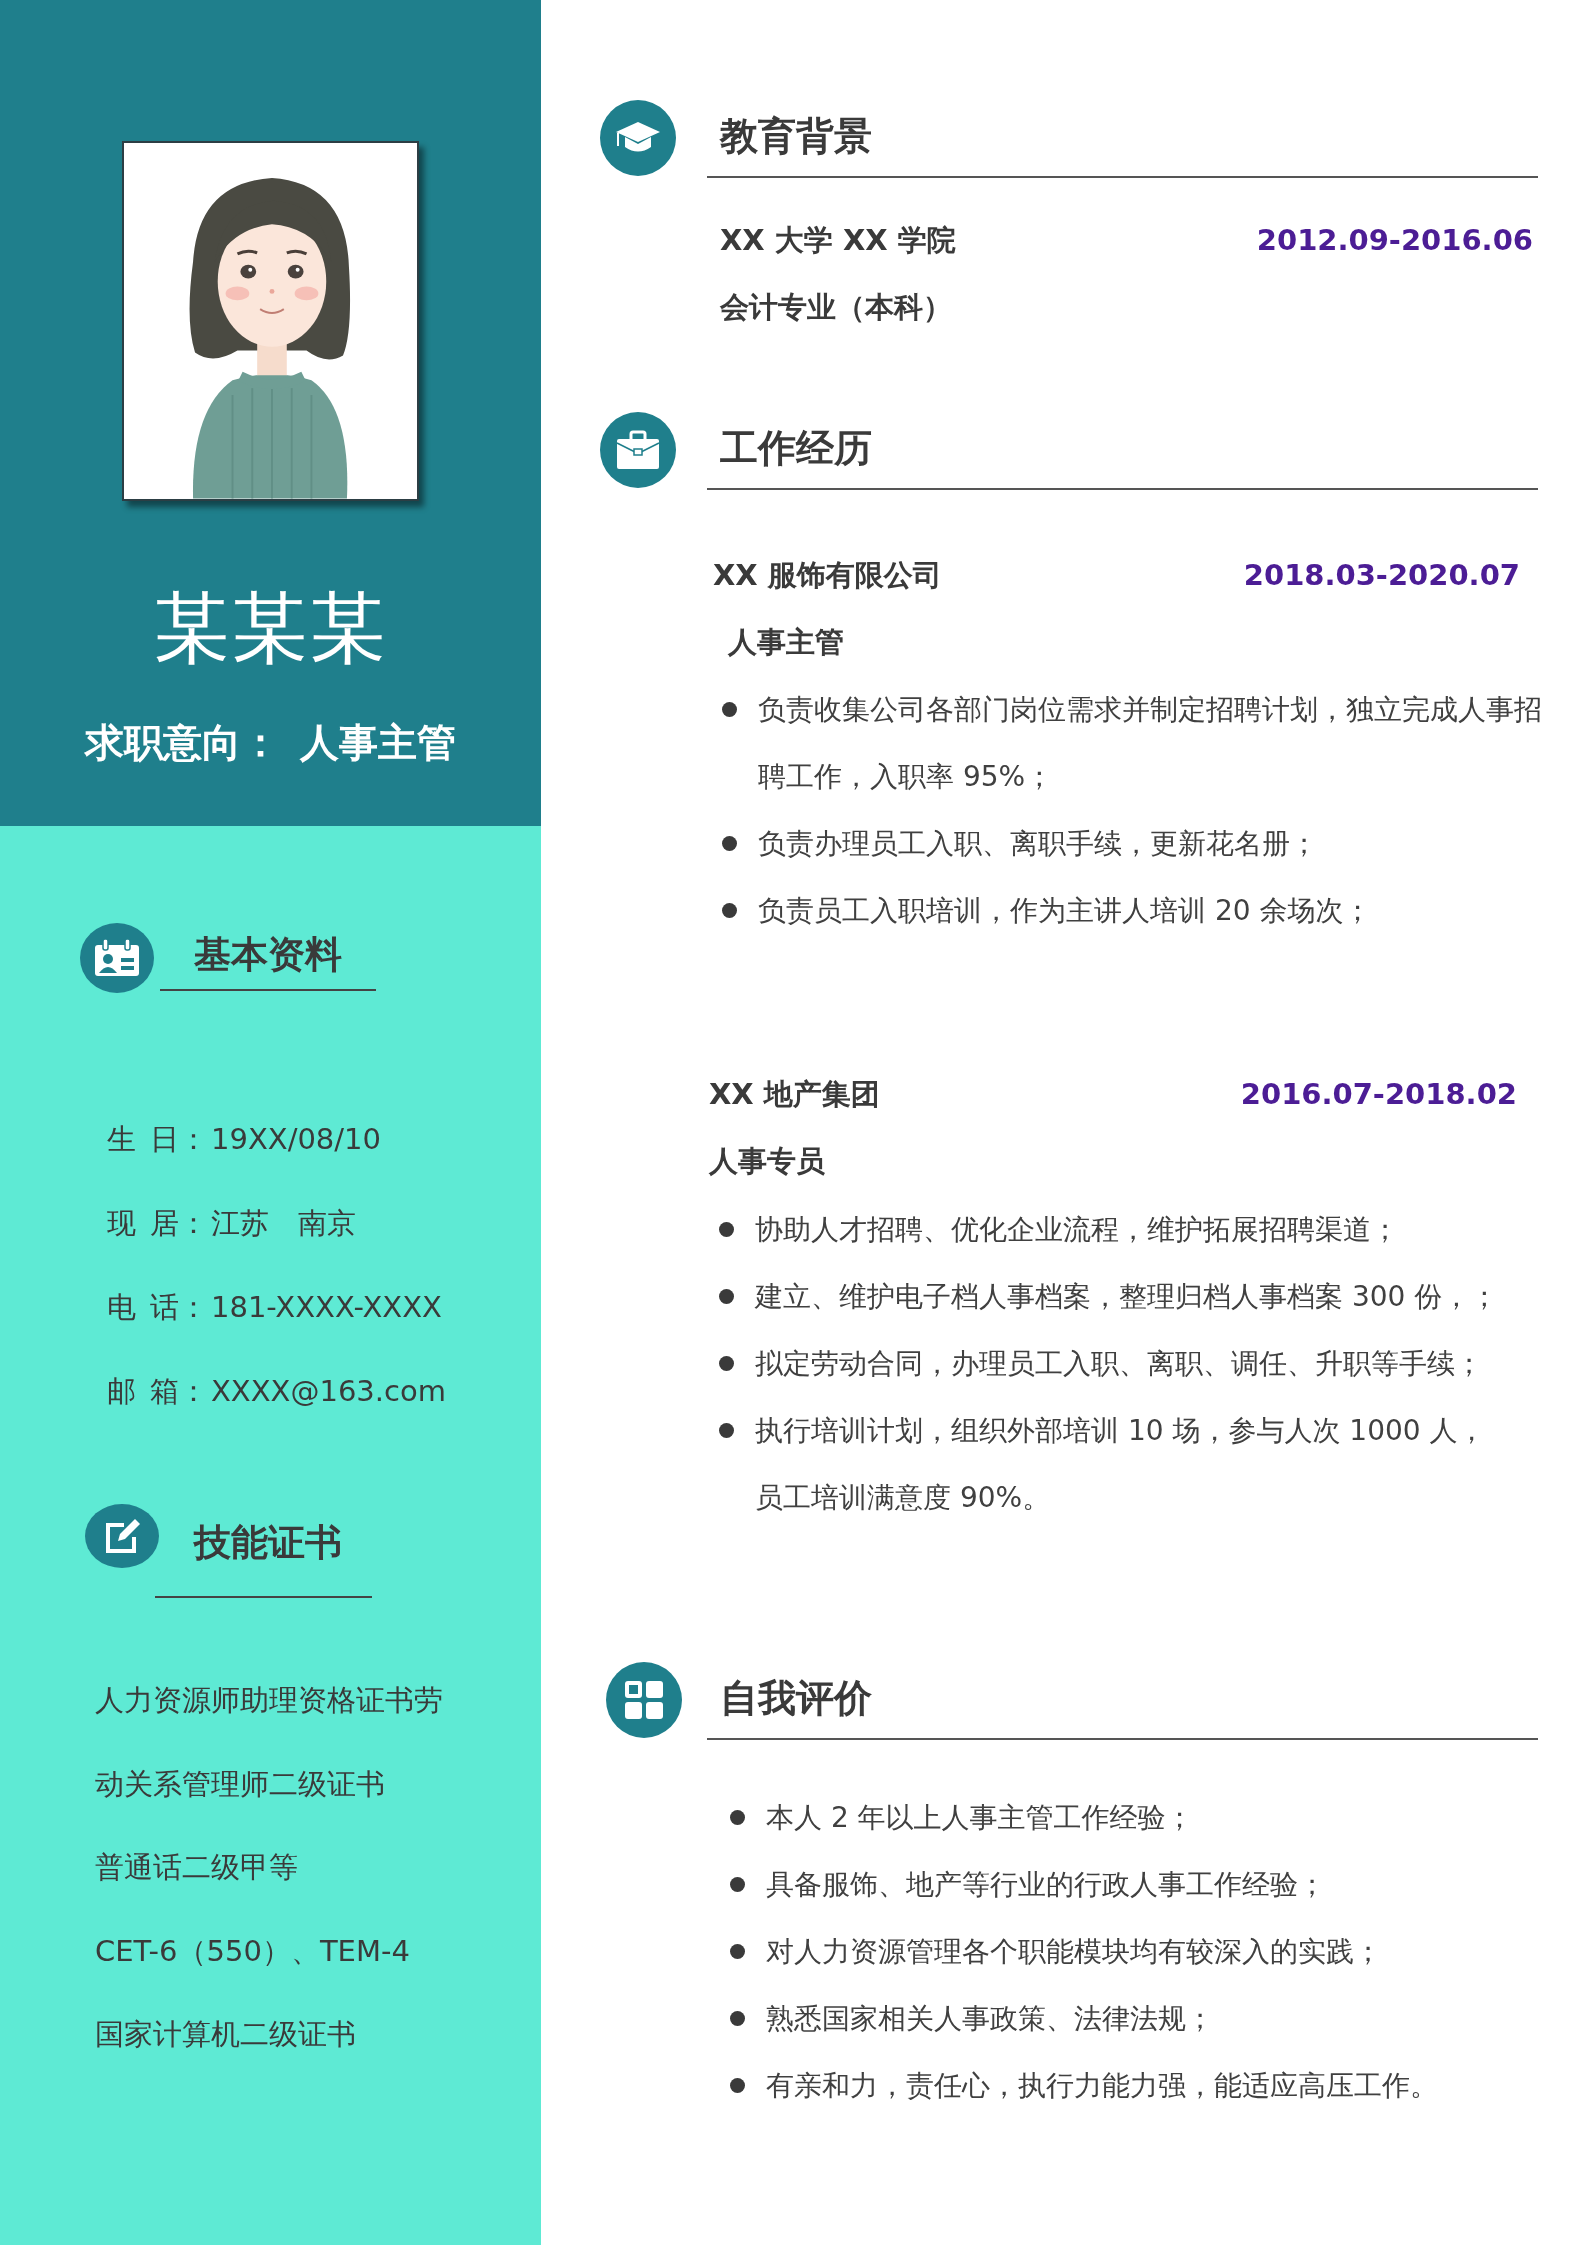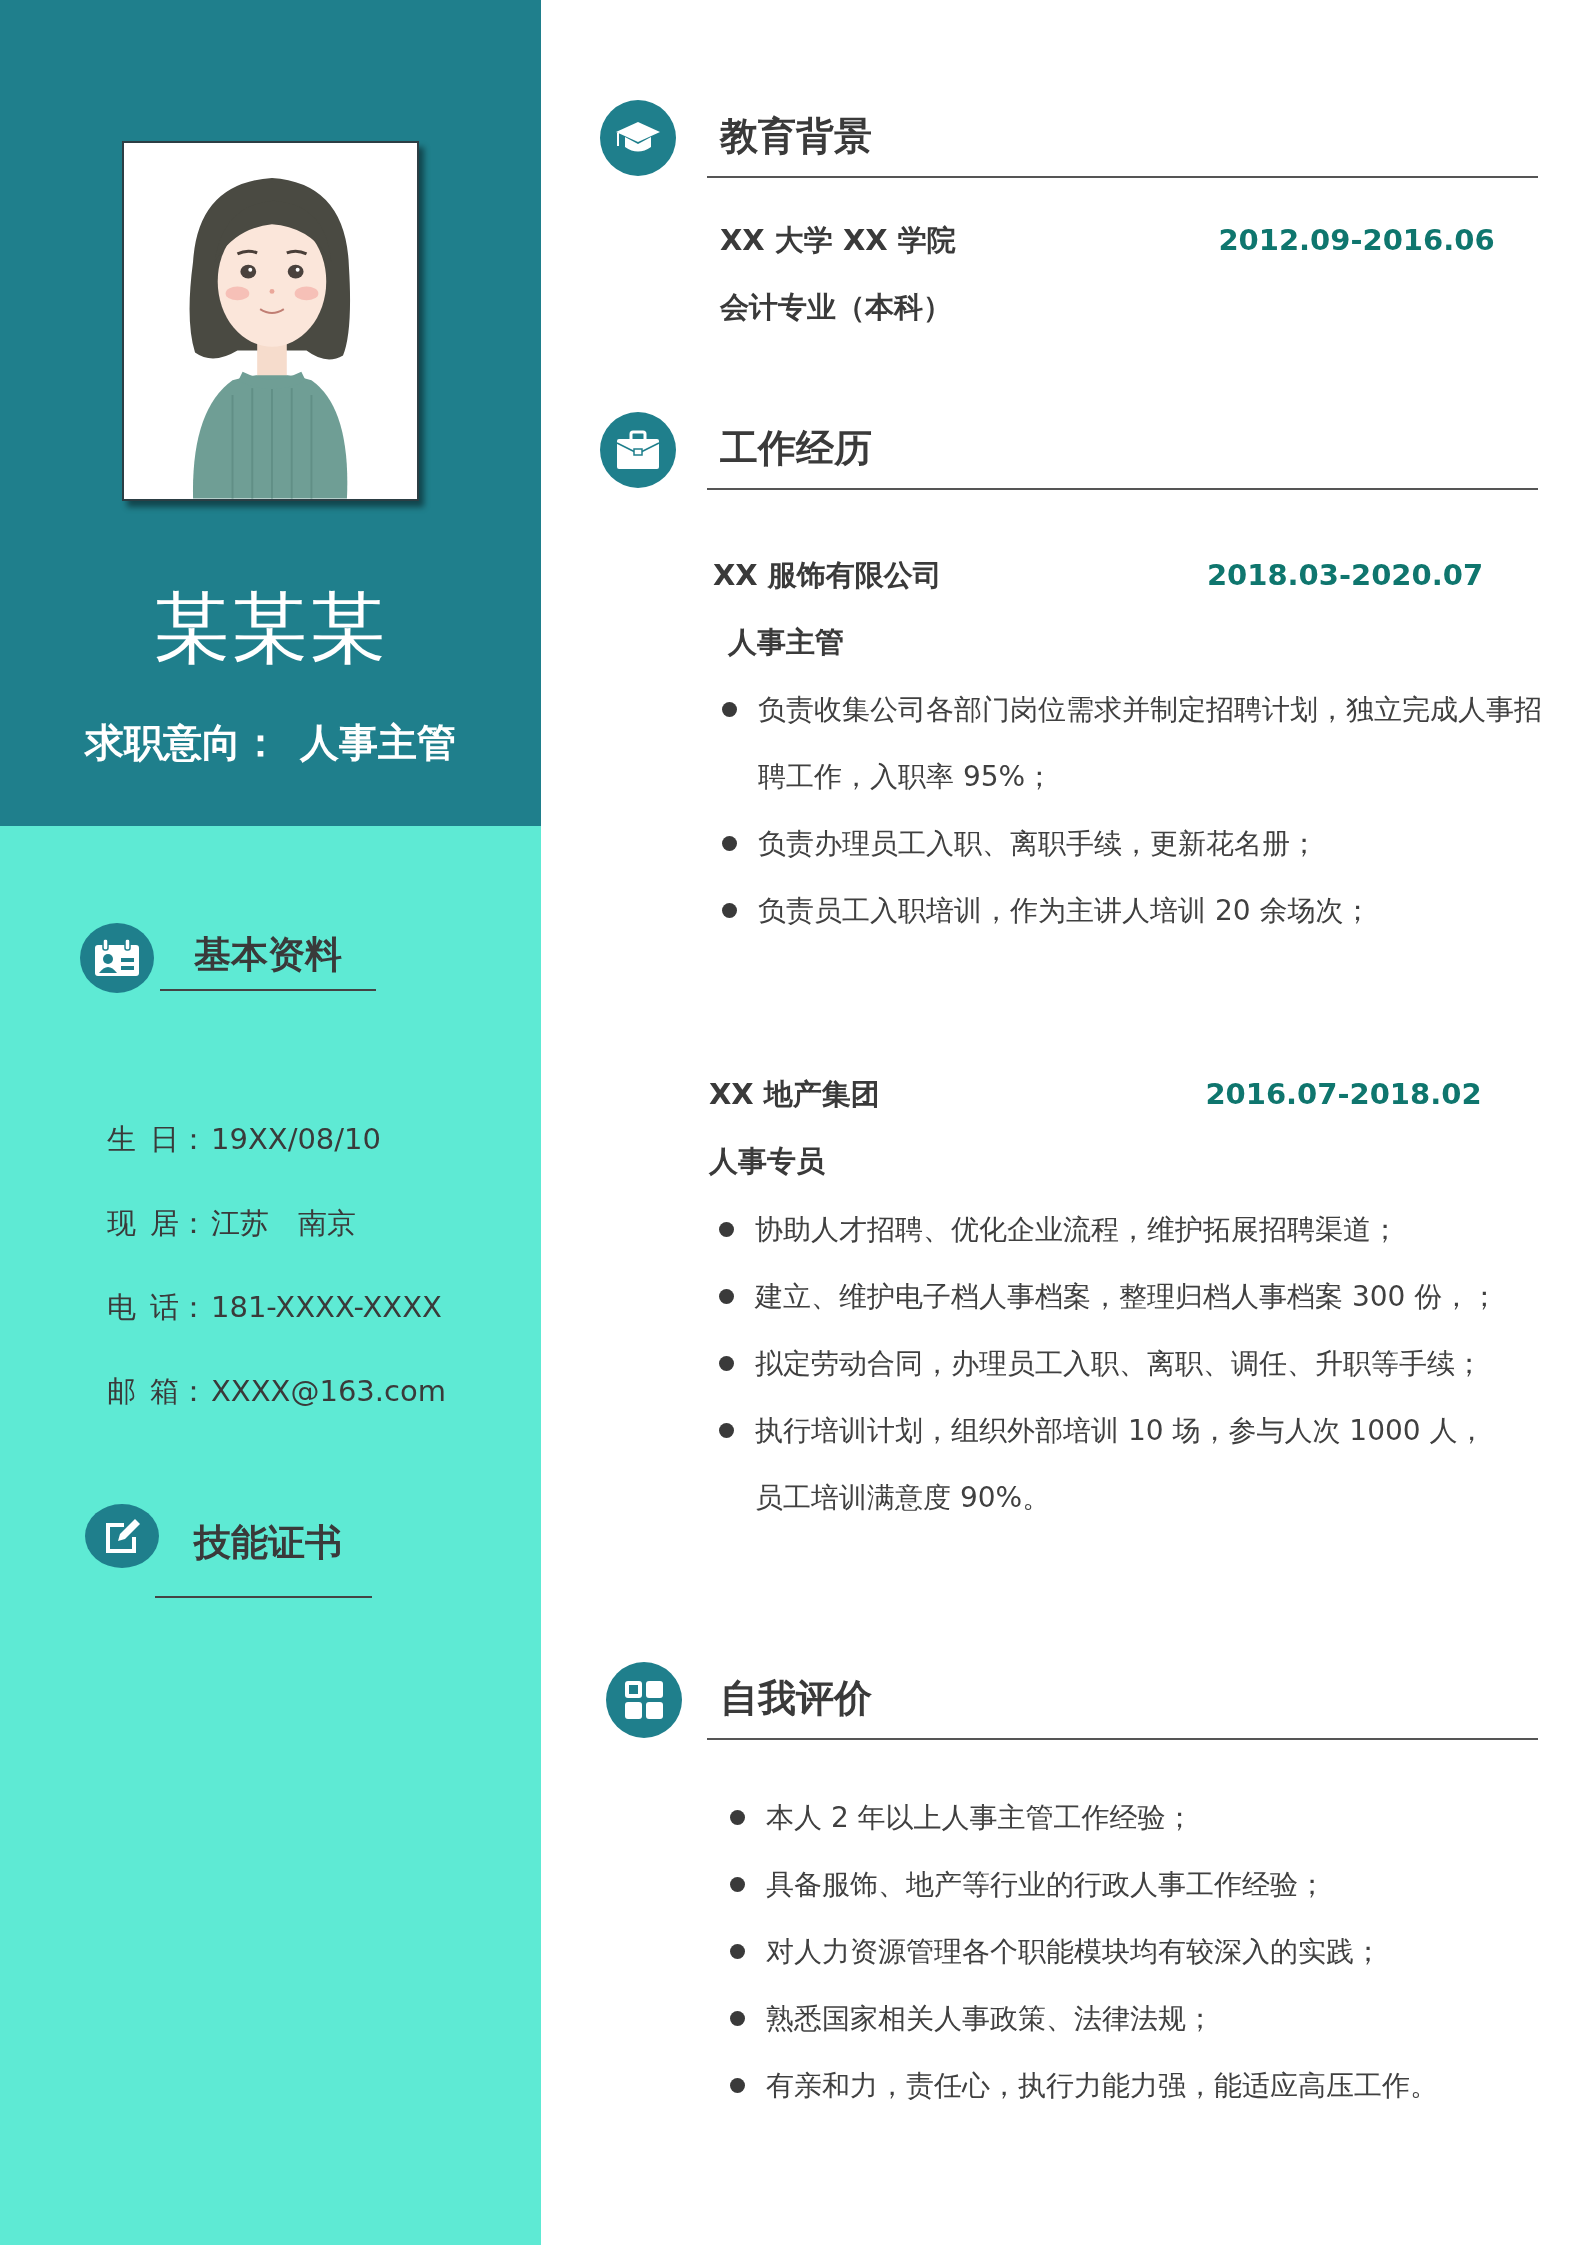--- a/index.html
+++ b/index.html
@@ -54,21 +54,21 @@
   }
   .sec-head .title {
     position: absolute; left: 120px; top: 12px; font-size: 38px; font-weight: bold; color: #3a3a3a; line-height: 48px;
   }
   .sec-head .rule { position: absolute; left: 107px; top: 76px; width: 831px; height: 2px; background: #555; }
 
   .row-head {
     position: absolute; font-size: 29px; font-weight: bold; color: #3a3a3a; line-height: 40px;
   }
   .row-date {
-    position: absolute; font-size: 29px; font-weight: bold; color: #0f766e; line-height: 40px; text-align: center;
+    position: absolute; font-size: 29px; font-weight: bold; color: #4c1d95; line-height: 40px; text-align: right;
   }
 
   .bullets { position: absolute; }
   .bullet {
     position: relative; padding-left: 52px; font-size: 28px; line-height: 67px; color: #404040;
   }
   .bullet .dot {
     position: absolute; left: 16px; top: 26px; width: 15px; height: 15px; border-radius: 50%; background: #3a3a3a;
   }
 </style>
@@ -145,20 +145,27 @@
     <div class="circle" style="left:85px; top:0; height:64px;">
       <svg width="40" height="38" viewBox="0 0 40 38">
         <path d="M4 6 H22 V10 H8 V32 H30 V20 H34 V36 H4 Z" fill="#ffffff"></path>
         <path d="M16 24 L18 17 L33 2 L38 7 L23 22 Z" fill="#ffffff"></path>
       </svg>
     </div>
     <div class="title" style="left:194px; top:16px;">技能证书</div>
     <div class="rule" style="left:155px; top:92px; width:217px;"></div>
   </div>
 
+  <div class="skills">
+    <div class="skill">人力资源师助理资格证书劳</div>
+    <div class="skill">动关系管理师二级证书</div>
+    <div class="skill">普通话二级甲等</div>
+    <div class="skill">CET-6（550）、TEM-4</div>
+    <div class="skill">国家计算机二级证书</div>
+  </div>
 </div>
 
 <div class="sec-head" style="top:100px;">
   <div class="circle">
     <svg width="46" height="36" viewBox="0 0 46 36">
       <path d="M23 2 L45 12 L23 22 L1 12 Z" fill="#ffffff"></path>
       <path d="M10 17 L10 27 Q23 36 36 27 L36 17 L23 24 Z" fill="#ffffff"></path>
       <path d="M3 13 L3 26" stroke="#ffffff" stroke-width="2"></path>
     </svg>
   </div>

